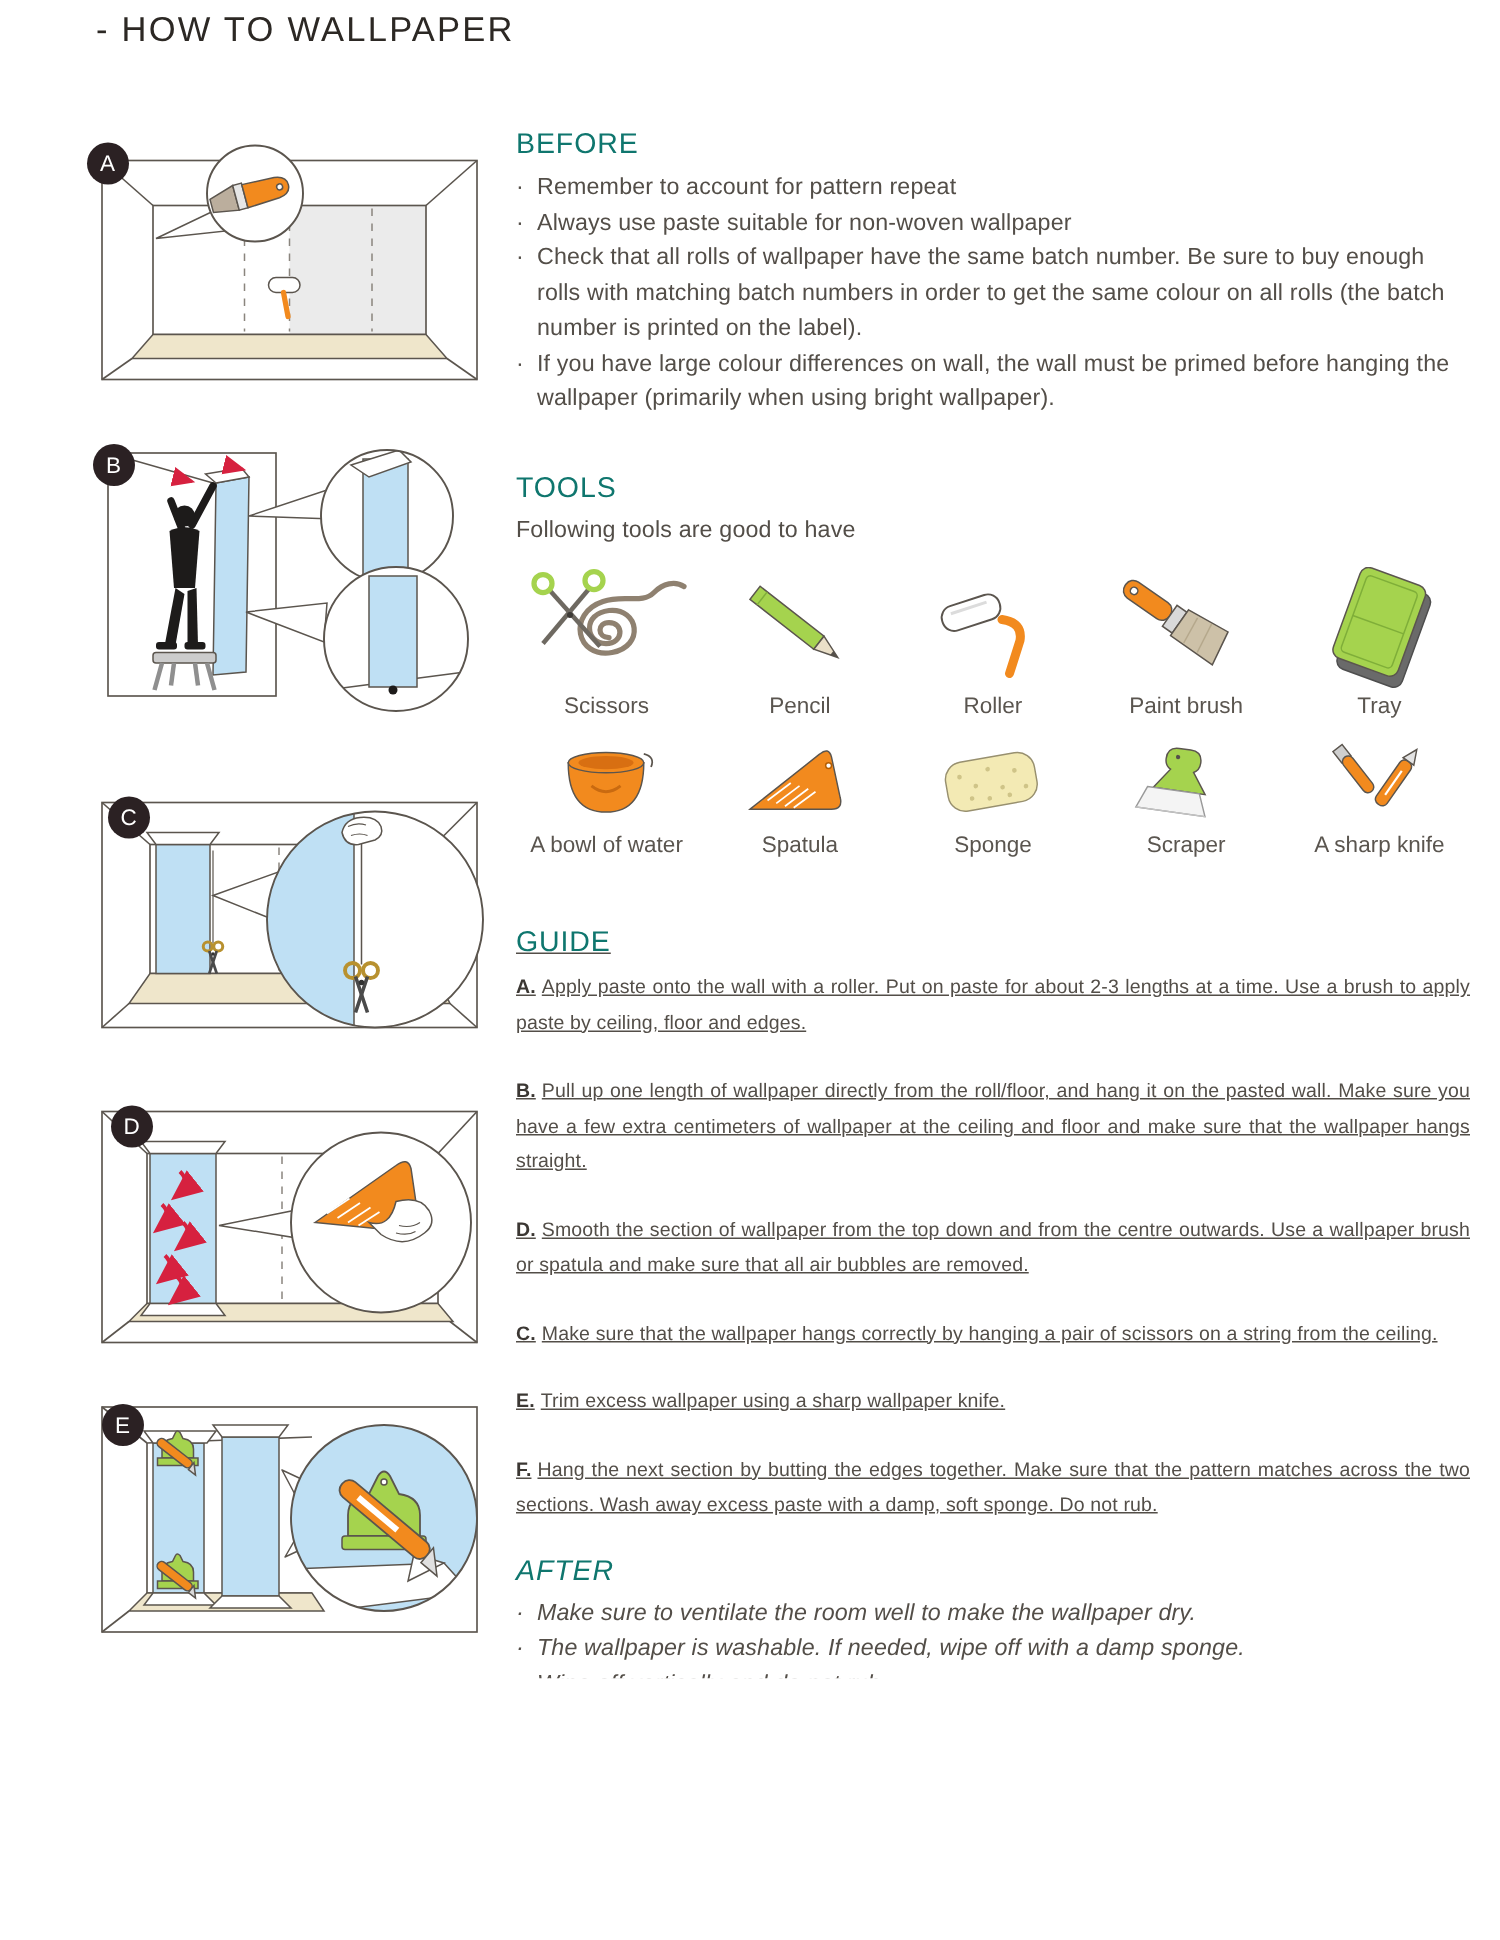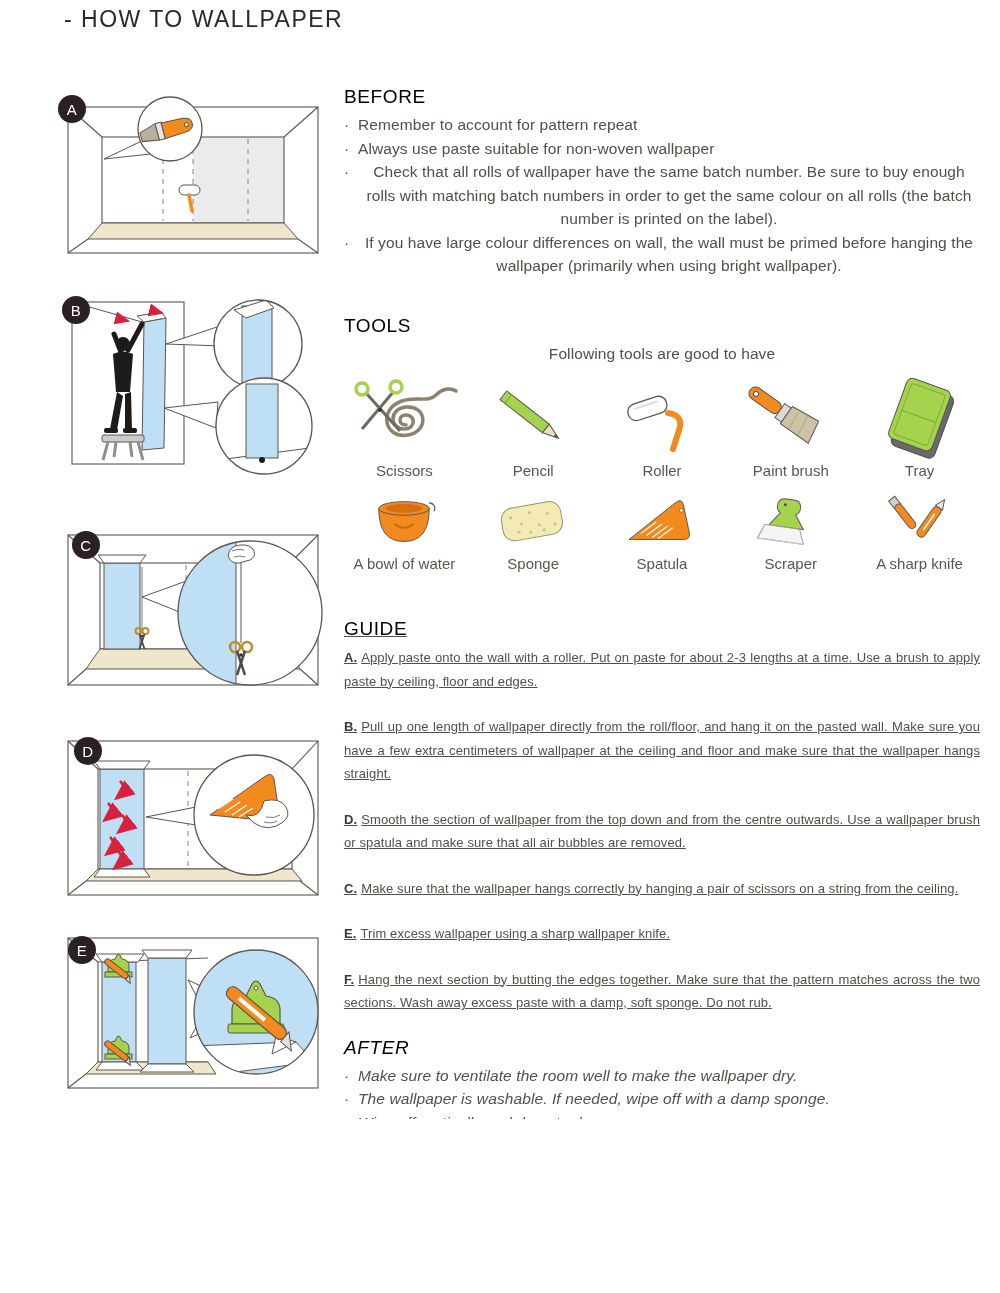--- a/index.html
+++ b/index.html
@@ -5,22 +5,22 @@
   html,body{margin:0;padding:0;background:#fff;}
   #page{position:relative;width:1000px;height:1119px;background:#ffffff;overflow:hidden;
         font-family:"Liberation Sans",sans-serif;color:#534e48;}
   .title{position:absolute;left:64px;top:6px;font-size:23px;letter-spacing:1.5px;color:#2c2824;}
   
   .step{position:absolute;left:58px;width:270px;}
   .badge{position:absolute;width:28px;height:28px;border-radius:50%;background:#2b2123;color:#fff;
          display:flex;align-items:center;justify-content:center;font-size:15px;letter-spacing:.5px;}
   
   .right{position:absolute;left:344px;top:86px;width:636px;}
-  .h{font-size:19px;letter-spacing:.6px;color:#000000;margin:0 0 5px 0;font-weight:400;}
-  .body, .b-text, .sub{font-size:15.5px;line-height:23.5px;letter-spacing:.1px;color:#534e48;text-align:center;}
+  .h{font-size:19px;letter-spacing:.6px;color:#0f766e;margin:0 0 5px 0;font-weight:400;}
+  .body, .b-text, .sub{font-size:15.5px;line-height:23.5px;letter-spacing:.1px;color:#534e48;}
   .b-row{display:flex;}
   .b-dot{width:14px;flex:none;color:#534e48;font-size:15.5px;line-height:23.5px;}
   .sec-tools{margin-top:37px;}
   .tools-grid{display:grid;grid-template-columns:repeat(5,1fr);column-gap:8px;row-gap:12px;margin-top:13px;}
   .tool{display:flex;flex-direction:column;align-items:center;}
   .tool-label{font-size:15px;color:#5a554f;margin-top:2px;text-align:left;}
   .sec-guide{margin-top:46px;text-decoration:underline;}
   .gp{margin:0 0 22px 0;text-align:justify;font-size:13px;line-height:23.5px;letter-spacing:.1px;}
   .g-letter{font-weight:700;color:#3b3733;margin-right:4px;}
   .sec-after{margin-top:0;font-style:italic;}
@@ -379,54 +379,54 @@
             <ellipse cx="60" cy="18" rx="26" ry="7" fill="#F28A1E" stroke="#5b554e"></ellipse>
             <ellipse cx="60" cy="18" rx="19" ry="4.5" fill="#d86f12"></ellipse>
             <path d="M50,34 q10,8 20,0" fill="none" stroke="#c96a10" stroke-width="2"></path>
             <path d="M86,12 q8,2 5,9" fill="none" stroke="#5b554e" stroke-width="1.2"></path>
           </svg>
           <div class="tool-label">A bowl of water</div>
         </div>
 
         <div class="tool">
           <svg viewBox="0 0 120 64" width="120" height="62">
+            <path d="M26,50 L74,12 Q80,7 82,14 L88,42 Q90,50 82,50 Z" fill="#F28A1E" stroke="#5b554e"></path>
+            <g stroke="#fff" stroke-width="1.2">
+              <path d="M38,44 l16,-12"></path>
+                <path d="M44,46 l16,-12"></path>
+                <path d="M50,48 l16,-12"></path>
+                <path d="M56,49 l15,-11"></path>
+            </g>
+            <circle cx="80" cy="20" r="2" fill="#fff" stroke="#b35c00"></circle>
+          </svg>
+          <div class="tool-label">Spatula</div>
+        </div>
+
+        <div class="tool">
+          <svg viewBox="0 0 120 64" width="120" height="62">
             <g transform="rotate(-10 60 32)">
               <rect x="28" y="14" width="62" height="34" rx="12" fill="#F3EAB4" stroke="#98906f"></rect>
               <g fill="#cfc488">
                 <circle cx="38" cy="24" r="1.6"></circle>
                   <circle cx="48" cy="32" r="1.6"></circle>
                   <circle cx="58" cy="22" r="1.6"></circle>
                 <circle cx="66" cy="36" r="1.6"></circle>
                   <circle cx="76" cy="26" r="1.6"></circle>
                   <circle cx="44" cy="40" r="1.6"></circle>
                 <circle cx="70" cy="42" r="1.6"></circle>
                   <circle cx="82" cy="38" r="1.6"></circle>
                   <circle cx="56" cy="42" r="1.6"></circle>
               </g>
             </g>
           </svg>
           <div class="tool-label">Sponge</div>
         </div>
 
         <div class="tool">
           <svg viewBox="0 0 120 64" width="120" height="62">
-            <path d="M26,50 L74,12 Q80,7 82,14 L88,42 Q90,50 82,50 Z" fill="#F28A1E" stroke="#5b554e"></path>
-            <g stroke="#fff" stroke-width="1.2">
-              <path d="M38,44 l16,-12"></path>
-                <path d="M44,46 l16,-12"></path>
-                <path d="M50,48 l16,-12"></path>
-                <path d="M56,49 l15,-11"></path>
-            </g>
-            <circle cx="80" cy="20" r="2" fill="#fff" stroke="#b35c00"></circle>
-          </svg>
-          <div class="tool-label">Spatula</div>
-        </div>
-
-        <div class="tool">
-          <svg viewBox="0 0 120 64" width="120" height="62">
             <g transform="rotate(8 52 30)">
               <path d="M52,8 q-8,0 -8,8 q0,5 4,7 l-10,14 h36 l-10,-14 q4,-2 4,-7 q0,-8 -8,-8 z" fill="#A5D34E" stroke="#5b554e"></path>
               <circle cx="52" cy="14" r="1.5" fill="#55504a"></circle>
               <polygon points="34,37 70,37 76,52 28,52" fill="#f4f4f4" stroke="#9a9a9a"></polygon>
               <line x1="28" y1="52" x2="76" y2="52" stroke="#c4c4c4"></line>
             </g>
           </svg>
           <div class="tool-label">Scraper</div>
         </div>
 

